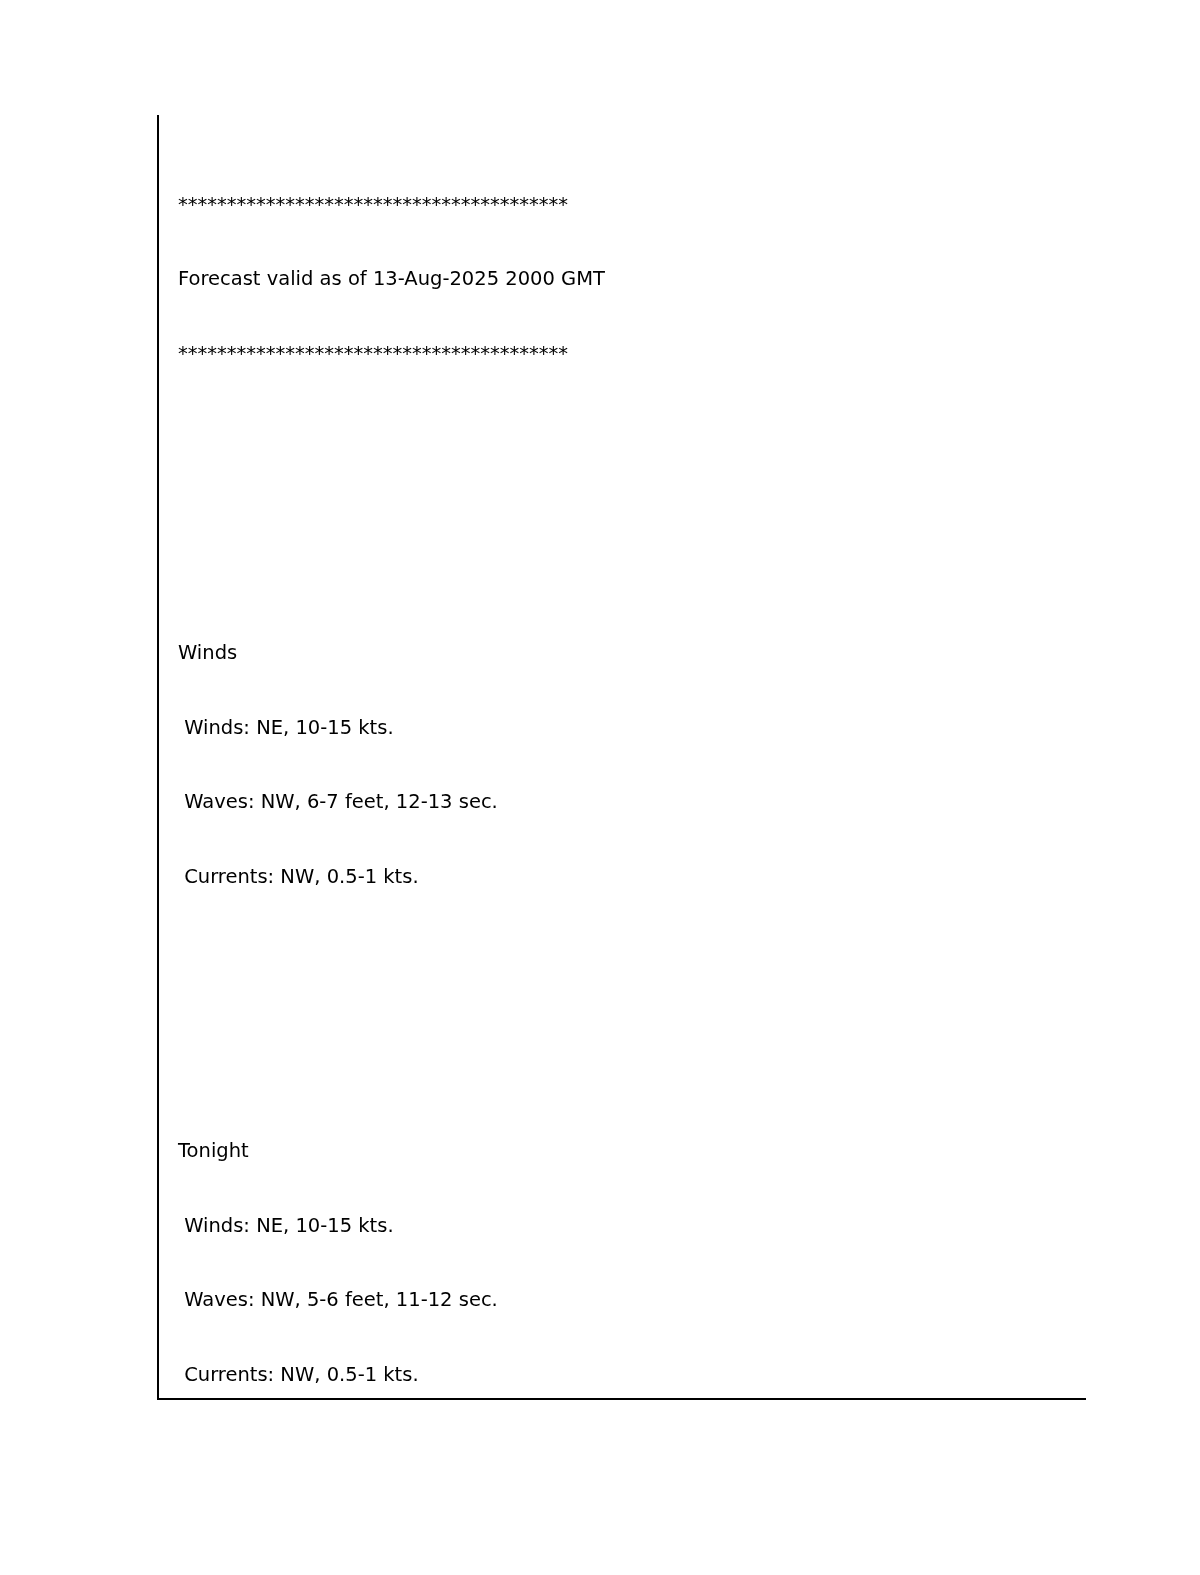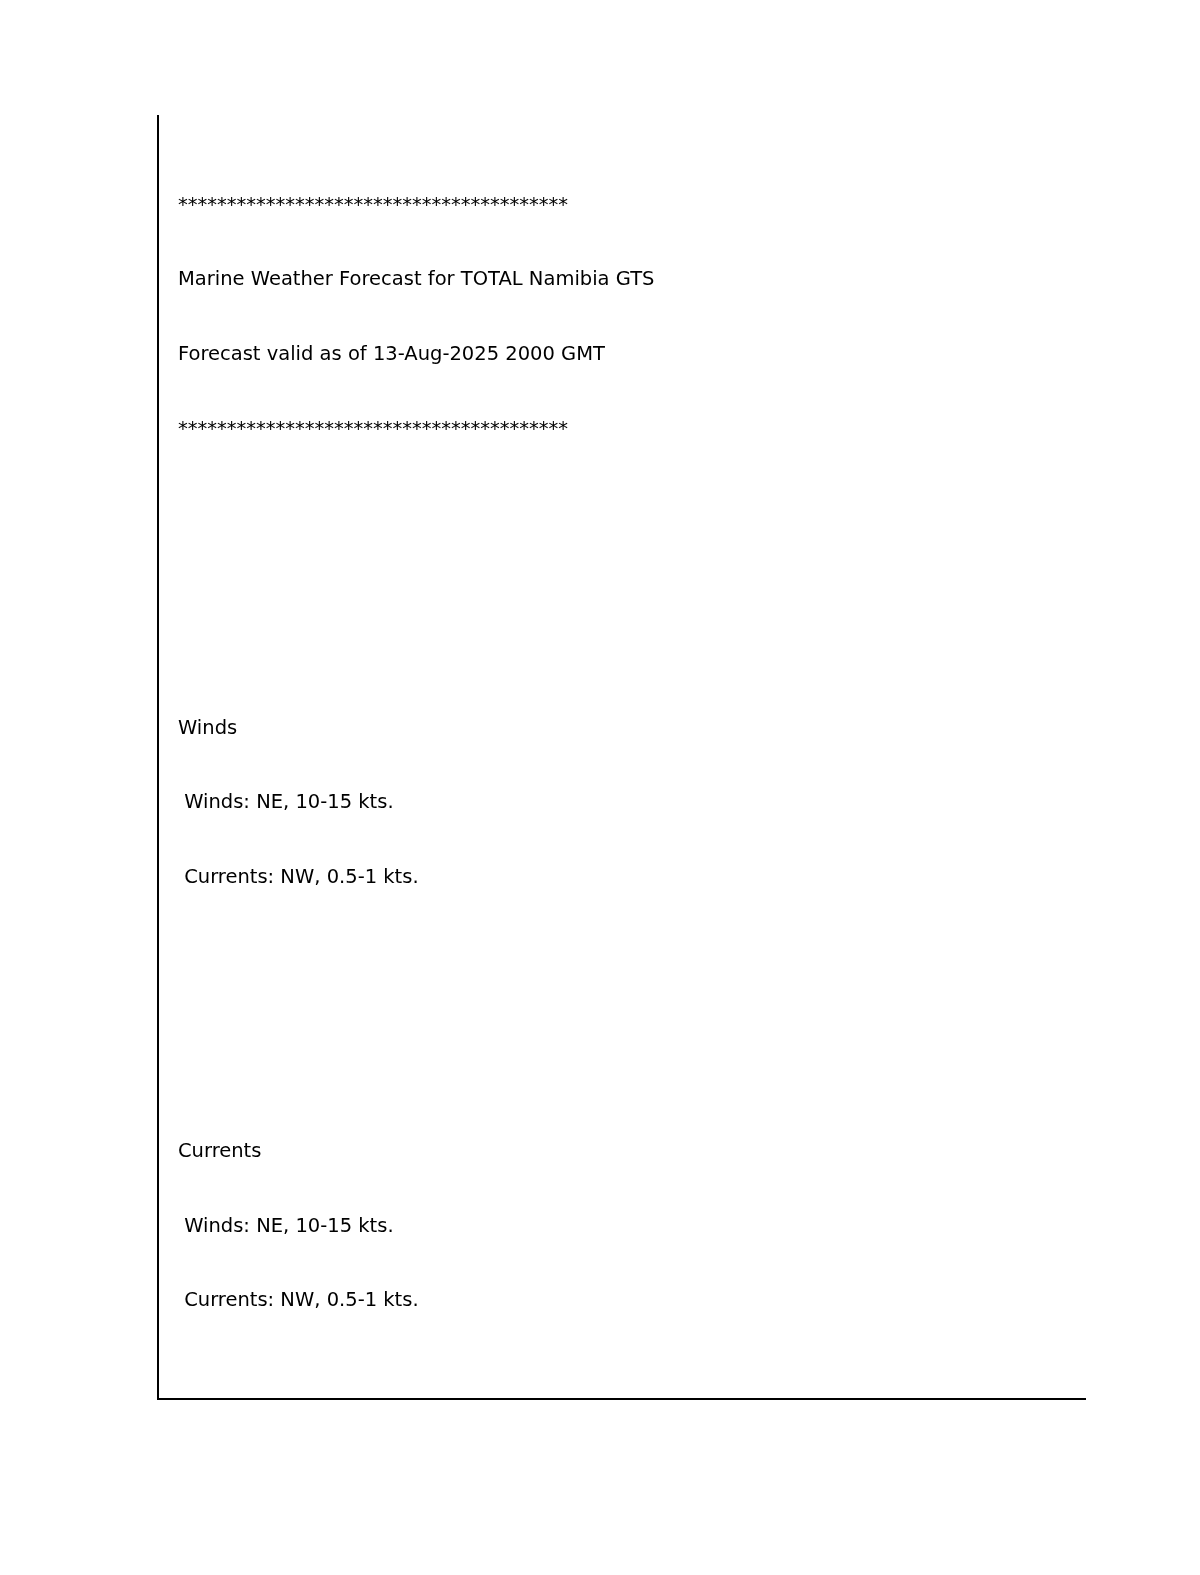--- a/index.html
+++ b/index.html
@@ -39,36 +39,37 @@
   }
 </style>
 </head>
 <body>
 
 <div class="border-box"></div>
 
 <div class="content">
 
   <div class="line">****************************************</div>
-  <div class="line">Marine Weather Forecast for TOTAL Namibia GTS</div>
   <div class="line">Forecast valid as of 13-Aug-2025 2000 GMT</div>
   <div class="line">****************************************</div>
   <div class="line"></div>
   <div class="line"></div>
 
   <div>
     <div class="line">Winds</div>
     <div class="line"> Winds: NE, 10-15 kts.</div>
+    <div class="line"> Waves: NW, 6-7 feet, 12-13 sec.</div>
     <div class="line"> Currents: NW, 0.5-1 kts.</div>
     <div class="line"></div>
   </div>
 
   <div>
-    <div class="line">Currents</div>
+    <div class="line">Tonight</div>
     <div class="line"> Winds: NE, 10-15 kts.</div>
+    <div class="line"> Waves: NW, 5-6 feet, 11-12 sec.</div>
     <div class="line"> Currents: NW, 0.5-1 kts.</div>
     
   </div>
 
   
 
   
 
   
 

